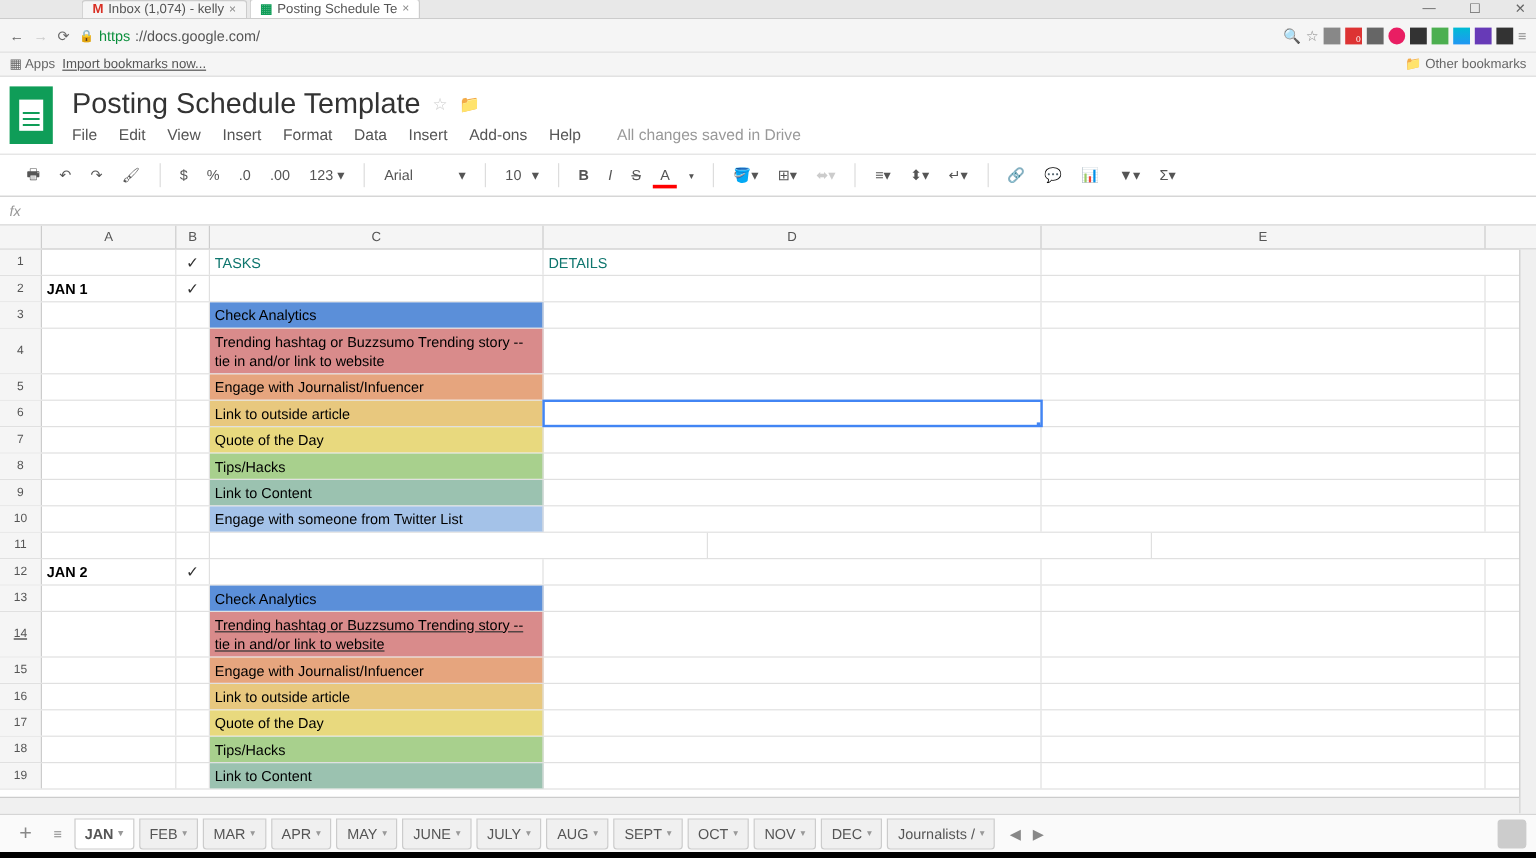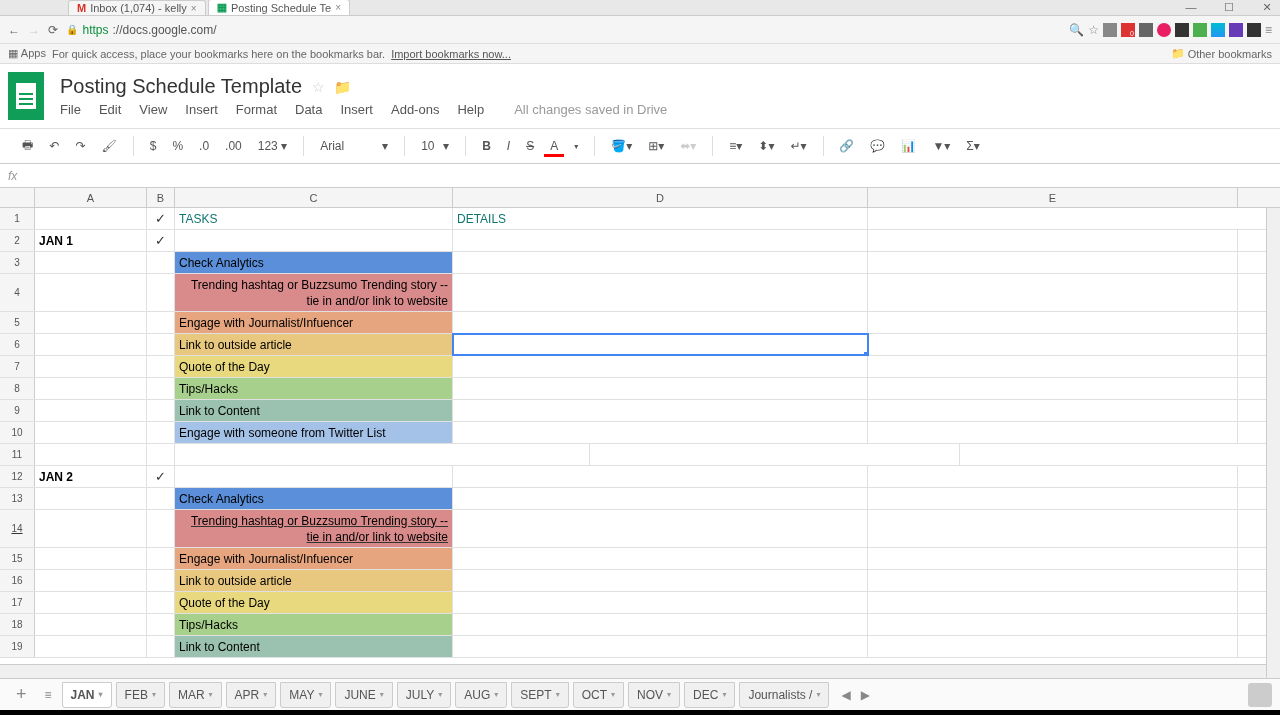--- a/index.html
+++ b/index.html
@@ -23,21 +23,21 @@
 .bookmarks-bar { height: 20px; background: #f5f5f5; border-bottom: 1px solid #ddd; display: flex; align-items: center; padding: 0 8px; font-size: 11px; color: #666; gap: 6px; }
 .bookmarks-bar a { color: #555; text-decoration: underline; }
 
 
 .sheets-header { height: 64px; display: flex; align-items: center; padding: 0 16px 0 8px; }
 .sheets-logo { width: 36px; height: 48px; background: #0f9d58; display: flex; align-items: center; justify-content: center; margin-right: 16px; }
 .sheets-logo-inner { width: 20px; height: 26px; background: #fff; position: relative; }
 .sheets-logo-inner::after { content: ''; position: absolute; top: 10px; left: 3px; right: 3px; bottom: 3px; background: repeating-linear-gradient(#0f9d58, #0f9d58 2px, #fff 2px, #fff 5px); }
 .doc-title-area { flex: 1; }
 .doc-title-row { display: flex; align-items: center; gap: 10px; }
-.doc-title { font-size: 20px; color: #333; }
+.doc-title { font-size: 24px; color: #333; }
 .star { color: #ccc; font-size: 14px; }
 .folder-icon { color: #888; font-size: 14px; }
 .menu-bar { display: flex; gap: 18px; font-size: 13px; color: #555; margin-top: 4px; }
 .menu-bar .saved { color: #999; margin-left: 12px; }
 .header-right { display: flex; align-items: center; gap: 12px; }
 .user-email { font-size: 12px; color: #666; }
 .comments-btn { background: #f5f5f5; border: 1px solid #ccc; padding: 6px 10px; font-size: 12px; border-radius: 2px; color: #555; font-weight: bold; }
 .share-btn { background: #4285f4; color: #fff; border: none; padding: 7px 14px; font-size: 12px; font-weight: bold; border-radius: 2px; display: flex; align-items: center; gap: 6px; }
 
 
@@ -51,21 +51,21 @@
 
 
 .sheet-area { position: relative; height: 490px; overflow: hidden; }
 .col-headers { display: flex; height: 20px; background: #f5f5f5; border-bottom: 1px solid #ccc; }
 .corner { width: 35px; border-right: 1px solid #ccc; background: #f5f5f5; }
 .col-h { border-right: 1px solid #ccc; text-align: center; font-size: 11px; color: #555; line-height: 20px; }
 .rows-container { height: 455px; overflow: hidden; position: relative; }
 .row { display: flex; border-bottom: 1px solid #e0e0e0; }
 .row-h { width: 35px; background: #f5f5f5; border-right: 1px solid #ccc; text-align: center; font-size: 10px; color: #555; display: flex; align-items: center; justify-content: center; }
 .cell { border-right: 1px solid #e0e0e0; padding: 3px 4px; font-size: 12px; display: flex; align-items: center; overflow: hidden; }
-.task-cell { color: #000; text-align: right; }
+.task-cell { color: #000; }
 .header-cell { font-weight: normal; color: #0f766e; }
 .date-cell { font-weight: bold; color: #000; }
 .check-cell { justify-content: center; font-size: 13px; }
 
 .selected-cell { outline: 2px solid #4285f4; outline-offset: -1px; position: relative; }
 .selected-cell::after { content: ''; position: absolute; right: -3px; bottom: -3px; width: 6px; height: 6px; background: #4285f4; }
 
 .h-scroll { height: 14px; background: #f0f0f0; border-top: 1px solid #ccc; }
 .v-scroll { position: absolute; right: 0; top: 20px; bottom: 0; width: 14px; background: #f0f0f0; border-left: 1px solid #ccc; }
 
@@ -126,21 +126,20 @@
     <span class="ext-icon" style="background:#4caf50"></span>
     <span class="ext-icon" style="background:linear-gradient(#00bcd4,#2196f3)"></span>
     <span class="ext-icon" style="background:#673ab7"></span>
     <span class="ext-icon" style="background:#333"></span>
     <span style="color:#888">≡</span>
   </div>
 </div>
 
 <div class="bookmarks-bar">
   <span>▦ <span>Apps</span></span>
-  <span>For quick access, place your bookmarks here on the bookmarks bar.</span>
   <a>Import bookmarks now...</a>
   <span style="margin-left:auto;display:flex;align-items:center;gap:3px">
     <span style="color:#f6b73c">📁</span>
     <span>Other bookmarks</span>
   </span>
 </div>
 
 <div class="sheets-header">
   <div class="sheets-logo">
     <div class="sheets-logo-inner"></div>

